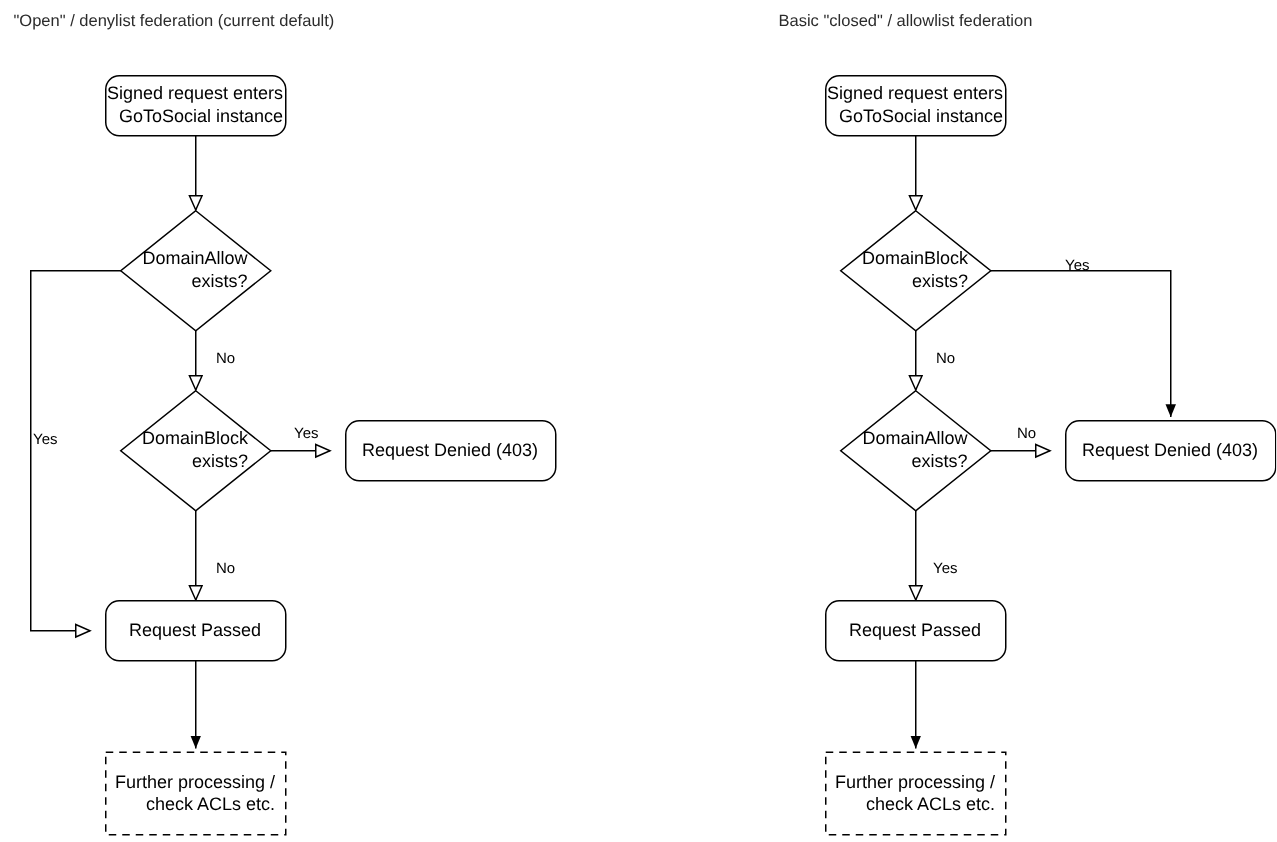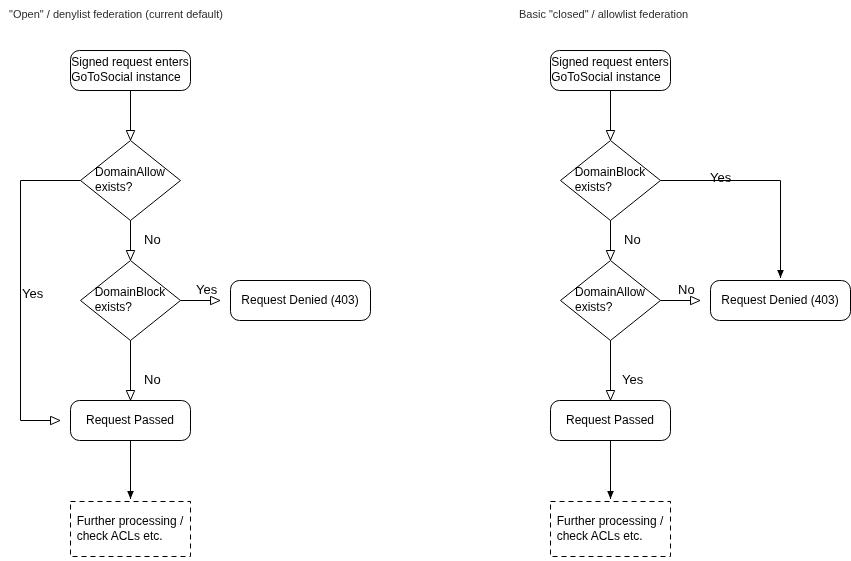--- a/index.html
+++ b/index.html
@@ -28,30 +28,30 @@
     line-height: 13px;
   }
   #title-left  { left: 9px;   top: 8px; }
   #title-right { left: 519px; top: 8px; }
 
   
   .node-text {
     position: absolute;
     font-size: 12px;
     color: #000000;
-    text-align: left;
+    text-align: right;
     line-height: 15px;
     white-space: pre-line;
     display: flex;
     align-items: center;
     justify-content: center;
   }
   .edge-label {
     position: absolute;
-    font-size: 13px;
+    font-size: 10px;
     color: #000000;
     white-space: nowrap;
     line-height: 13px;
   }
 </style>
 </head>
 <body>
 
 <div class="diagram-title" id="title-left">"Open" / denylist federation (current default)</div>
 

